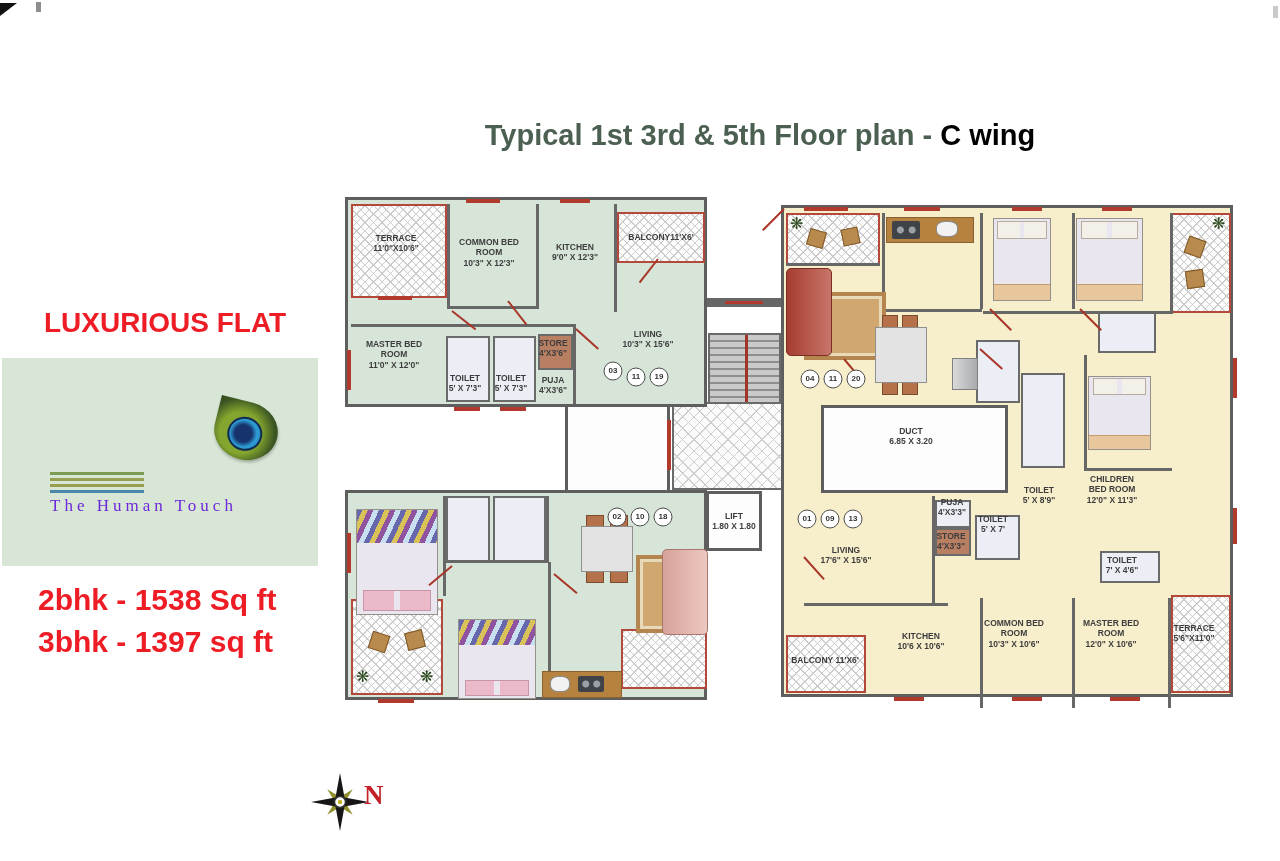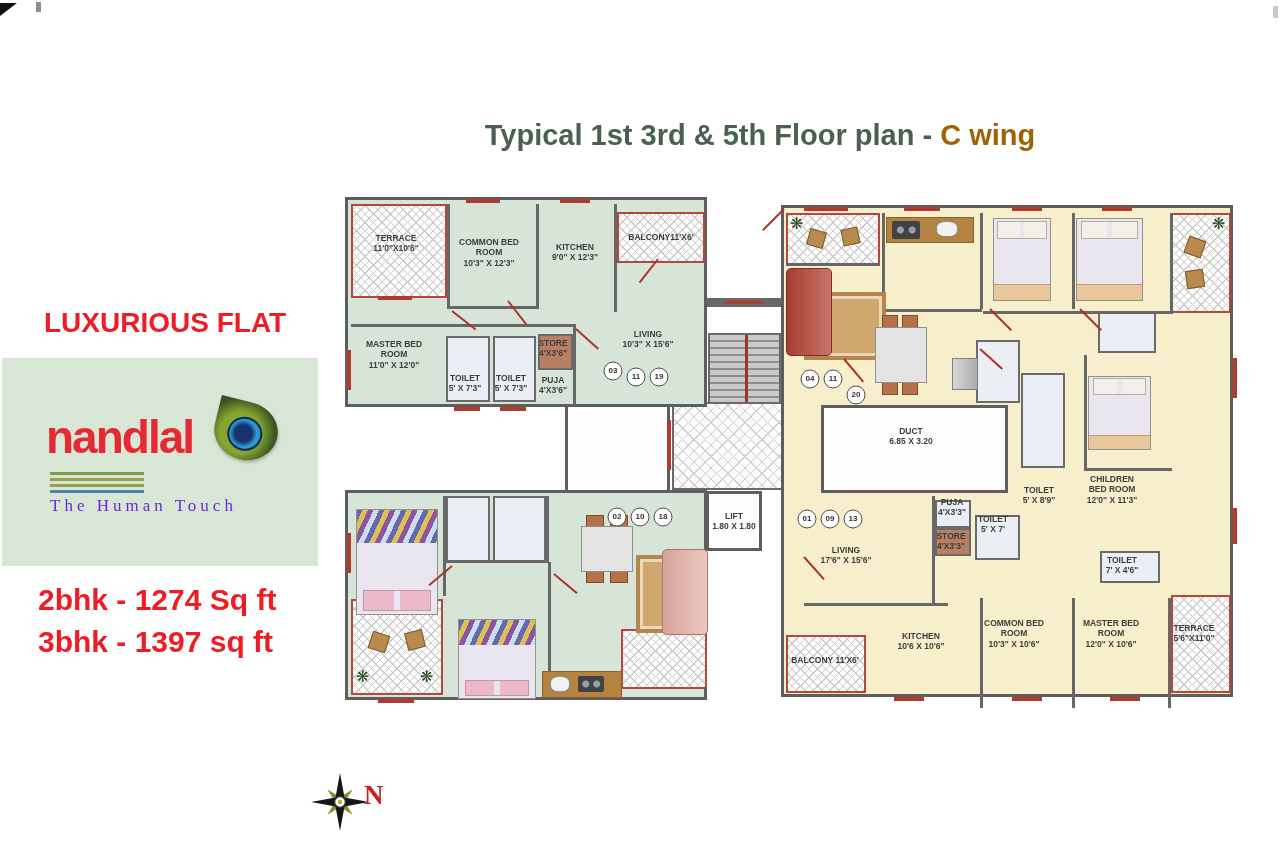--- a/index.html
+++ b/index.html
@@ -63,51 +63,50 @@
   .logo-bottom{position:absolute;left:146px;top:92px;font:700 48px/1 "Liberation Sans",sans-serif;color:#46584a;letter-spacing:1px;}
   .logo-line{position:absolute;left:48px;width:94px;height:3px;}
   .logo-sub{position:absolute;left:48px;top:138px;font:400 17px/1.2 "Liberation Serif",serif;color:#6d28d9;letter-spacing:4px;}
   .feather{position:absolute;left:212px;top:44px;width:64px;height:58px;transform:rotate(14deg);
       border-radius:0 75% 75% 75%;background:radial-gradient(circle at 42% 55%,#85a62e 0 42%,#3c5723 70%,#263c14 100%);
       box-shadow:1px 2px 3px rgba(0,0,0,.25);}
   .feather .eye{position:absolute;left:22%;top:26%;width:55%;height:58%;border-radius:50%;
       background:radial-gradient(circle at 45% 50%,#16336e 0 38%,#2f9ed6 60%,#1b6fae 100%);border:2px solid #0e2b54;box-sizing:border-box;}
   .title{position:absolute;left:380px;top:118px;width:760px;text-align:center;z-index:2;
       font:700 29px/1.2 "Liberation Sans",sans-serif;color:#4c6052;}
-  .title .wing{color:#a16207;}
+  .title .wing{color:#000000;}
   .corner-tl{position:absolute;left:0;top:3px;width:0;height:0;border-left:17px solid #121212;border-bottom:13px solid transparent;z-index:9;}
   .corner-tl2{position:absolute;left:36px;top:2px;width:5px;height:10px;background:#8e8e8e;z-index:9;}
   .corner-tr{position:absolute;left:1273px;top:6px;width:5px;height:12px;background:#c9c9c9;z-index:9;}
   .compassN{position:absolute;left:364px;top:782px;font:700 27px/1 "Liberation Serif",serif;color:#c32127;z-index:2;}
   #plan{position:absolute;left:345px;top:195px;width:890px;height:510px;z-index:1;}
 </style>
 </head>
 <body>
 
 <div class="corner-tl"></div>
 <div class="corner-tl2"></div>
 <div class="corner-tr"></div>
 
 <div class="title"><span>Typical 1st 3rd &amp; 5th Floor plan - </span><span class="wing">C wing</span></div>
 
 <div class="tagline">LUXURIOUS FLAT</div>
 
 <div class="logo-box">
-  <div class="logo-top">nandlal</div>
   <div class="feather">
       <div class="eye"></div>
     </div>
   <div class="logo-line" style="top:114px;background:#7c9a50"></div>
   <div class="logo-line" style="top:120px;background:#98a050"></div>
   <div class="logo-line" style="top:126px;background:#98a050"></div>
   <div class="logo-line" style="top:132px;background:#4a86a8"></div>
   <div class="logo-sub">The Human Touch</div>
 </div>
 
-<div class="areas" style="top:583px">2bhk - 1274 Sq ft</div>
+<div class="areas" style="top:583px">2bhk - 1538 Sq ft</div>
 <div class="areas" style="top:625px">3bhk - 1397 sq ft</div>
 
 <svg class="abs" style="left:310px;top:772px;z-index:2" width="60" height="60" viewBox="0 0 60 60">
   <g transform="rotate(45 30 30)">
       <polygon points="30,12 33.5,26.5 48,30 33.5,33.5 30,48 26.5,33.5 12,30 26.5,26.5" fill="#8f8f2e"></polygon>
     </g>
   <polygon points="30,1 34.5,25.5 59,30 34.5,34.5 30,59 25.5,34.5 1,30 25.5,25.5" fill="#161616"></polygon>
   <circle cx="30" cy="30" r="5.5" fill="#ffffff" stroke="#333333" stroke-width="1.5"></circle>
   <circle cx="30" cy="30" r="2.2" fill="#c0ae24"></circle>
 </svg>
@@ -366,21 +365,21 @@
   <div class="rl nowrap" style="left:480px;top:465px;width:90px">
     <span class="rn">BALCONY 11'X6'</span>
     </div>
 
   <div class="fc" style="left:268px;top:176px">03</div>
   <div class="fc" style="left:291px;top:182px">11</div>
   <div class="fc" style="left:314px;top:182px">19</div>
 
   <div class="fc" style="left:465px;top:184px">04</div>
   <div class="fc" style="left:488px;top:184px">11</div>
-  <div class="fc" style="left:511px;top:200px">20</div>
+  <div class="fc" style="left:511px;top:184px">20</div>
 
   <div class="fc" style="left:272px;top:322px">02</div>
   <div class="fc" style="left:295px;top:322px">10</div>
   <div class="fc" style="left:318px;top:322px">18</div>
 
   <div class="fc" style="left:462px;top:324px">01</div>
   <div class="fc" style="left:485px;top:324px">09</div>
   <div class="fc" style="left:508px;top:324px">13</div>
 </div>
 

